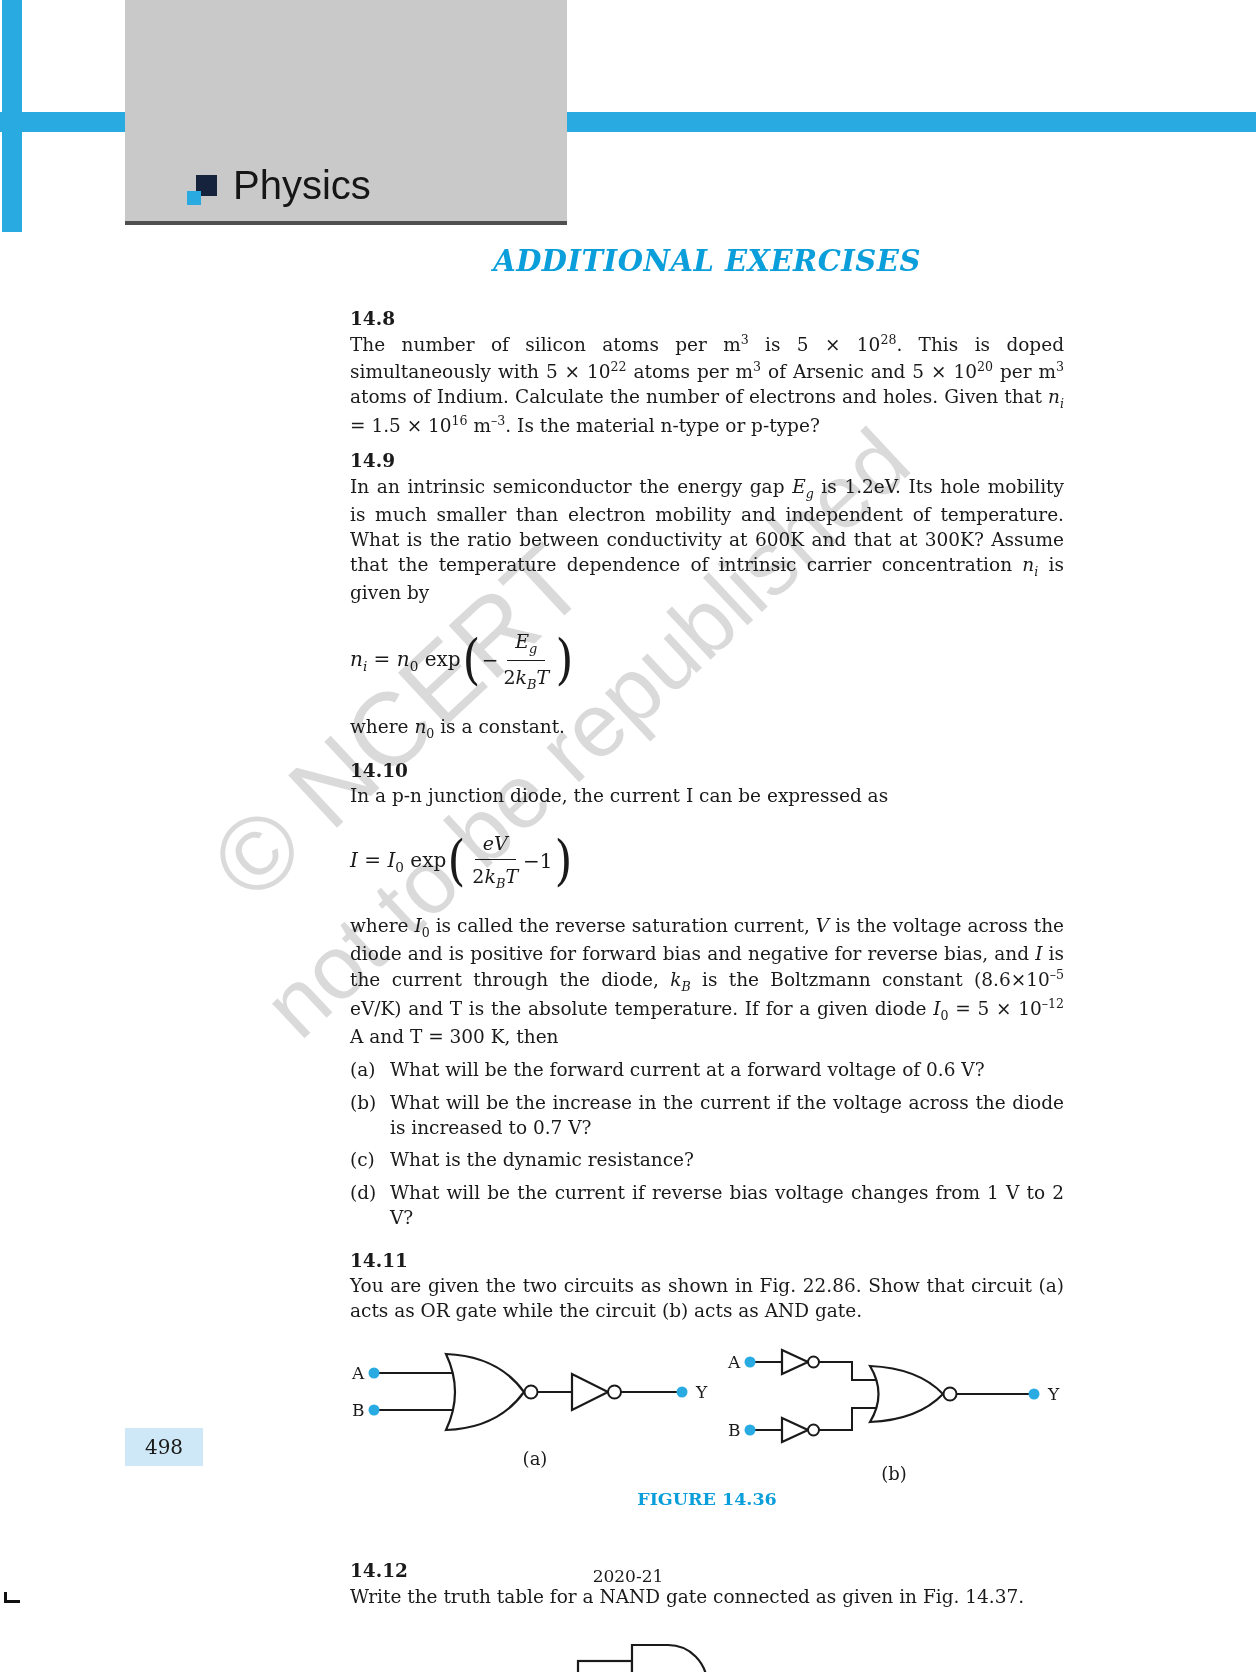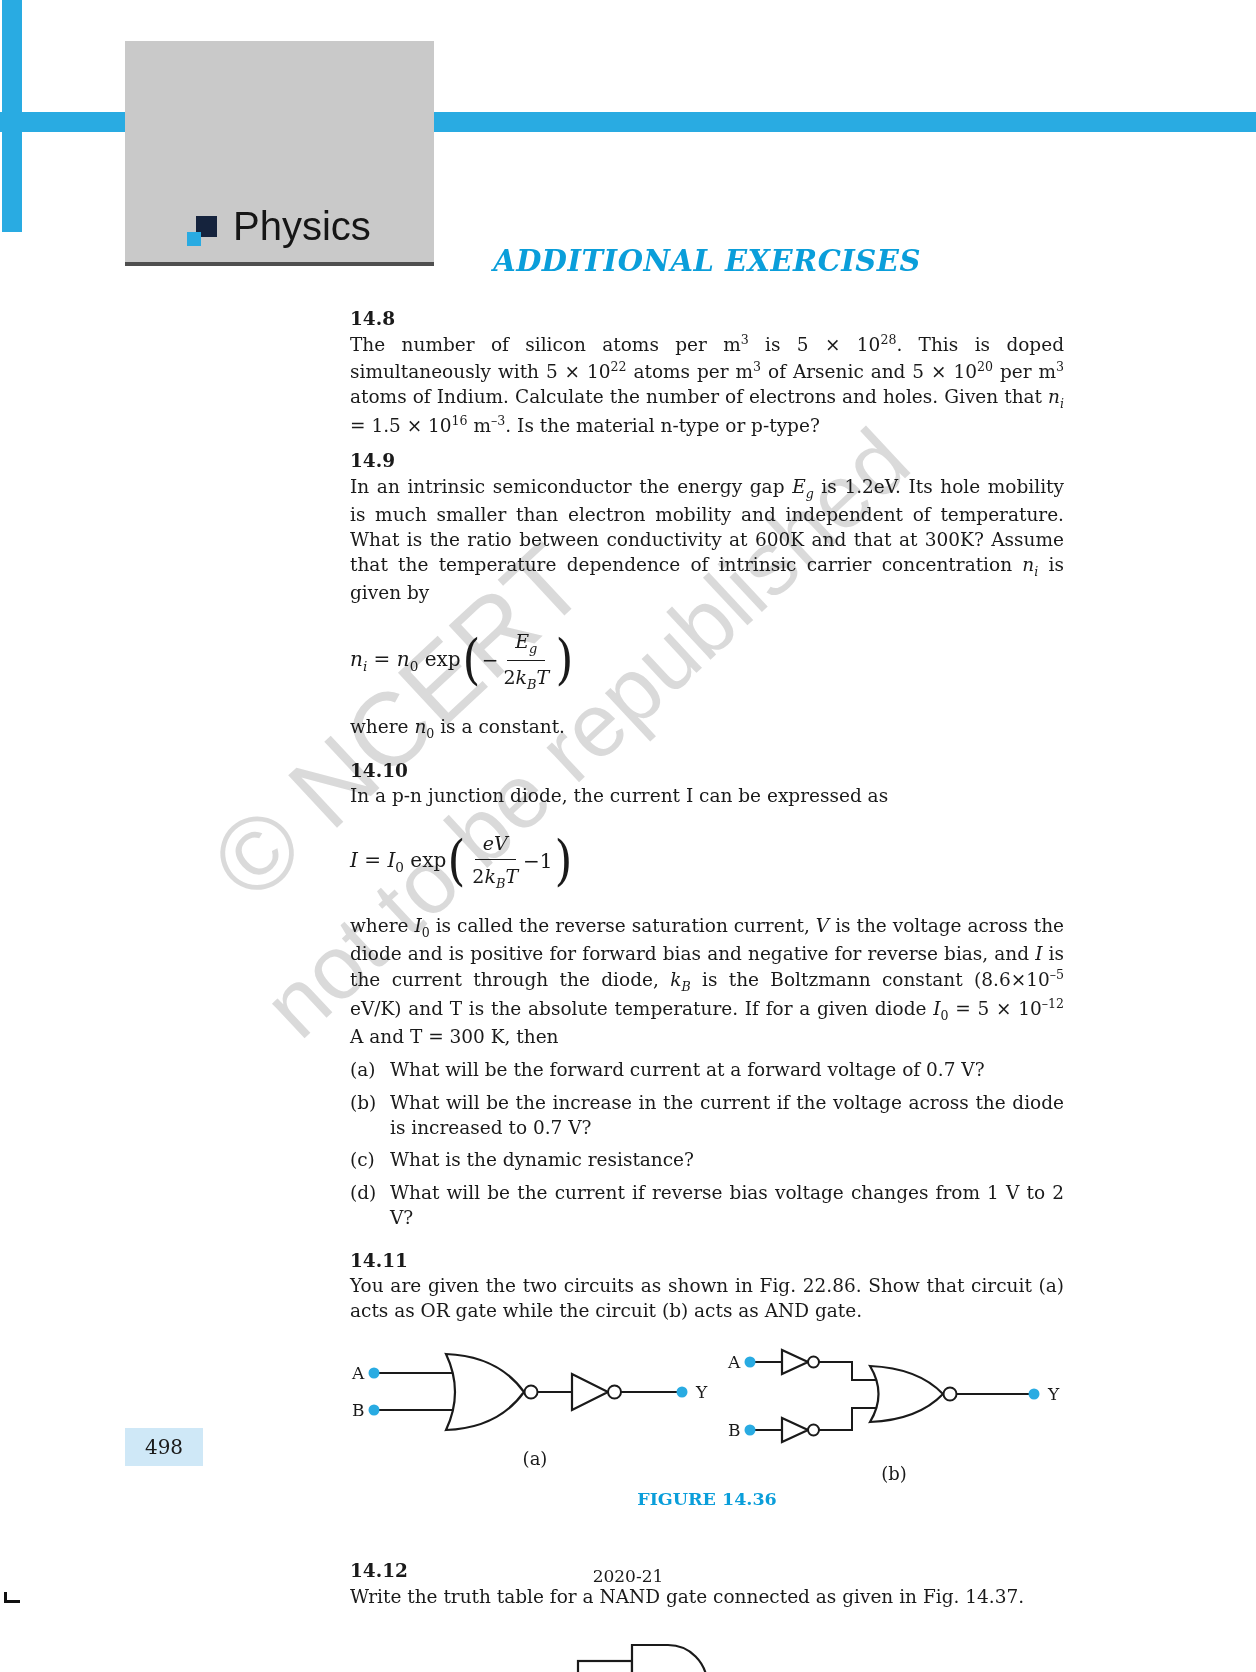--- a/index.html
+++ b/index.html
@@ -12,23 +12,23 @@
   
   .crop-tl { position:absolute; left:4px; top:10px; width:16px; height:11px;
              border-top:3px solid #111; border-left:3px solid #111; }
   .crop-bl { position:absolute; left:4px; top:1592px; width:16px; height:11px;
              border-bottom:3px solid #111; border-left:3px solid #111; }
 
   
   .vbar { position:absolute; left:2px; top:0; width:20px; height:232px; background:var(--accent,#29ABE2); }
   .band { position:absolute; left:0; top:112px; width:1256px; height:20px; background:var(--accent,#29ABE2); }
   .graybox {
-    position:absolute; left:125px; top:0; width:309px; height:225px;
+    position:absolute; left:125px; top:0; width:442px; height:225px;
     background:var(--gray,#C9C9C9); border-bottom:4px solid #4f4f4f;
-    display:flex; align-items:flex-end; padding:0 0 16px 62px; gap:16px;margin-top:41px;
+    display:flex; align-items:flex-end; padding:0 0 16px 62px; gap:16px;
   }
   .logo { position:relative; width:30px; height:30px; flex:none; }
   .logo .dk { position:absolute; right:0; top:0; width:21px; height:21px; background:#15233d; }
   .logo .cy { position:absolute; left:0; bottom:0; width:14px; height:14px; background:var(--accent,#29ABE2); }
   .brand { font-family:"Liberation Sans", sans-serif; font-size:40px; font-weight:500; color:#161616; line-height:1; }
 
   
   .watermark {
     position:absolute; left:30px; top:520px; width:1200px; height:520px;
     transform:rotate(-43deg); transform-origin:center;
@@ -142,21 +142,21 @@
             <span class="num"><i>eV</i></span>
             <span class="den">2<i>k<sub>B</sub></i><i>T</i></span>
           </span>
           <span>−1</span>
           <span class="bp">)</span>
         </div>
         <div>where <i>I</i><sub>0</sub> is called the reverse saturation current, <i>V</i> is the voltage across the diode and is positive for forward bias and negative for reverse bias, and <i>I</i> is the current through the diode, <i>k<sub>B</sub></i> is the Boltzmann constant (8.6×10<sup>–5</sup> eV/K) and T is the absolute temperature. If for a given diode <i>I</i><sub>0</sub> = 5 × 10<sup>–12</sup> A and T = 300 K, then</div>
         <div class="items">
           <div class="item">
             <span class="item-label">(a)</span>
-            <span class="item-text">What will be the forward current at a forward voltage of 0.7 V?</span>
+            <span class="item-text">What will be the forward current at a forward voltage of 0.6 V?</span>
           </div>
           <div class="item">
             <span class="item-label">(b)</span>
             <span class="item-text">What will be the increase in the current if the voltage across the diode is increased to 0.7 V?</span>
           </div>
           <div class="item">
             <span class="item-label">(c)</span>
             <span class="item-text">What is the dynamic resistance?</span>
           </div>
           <div class="item">

